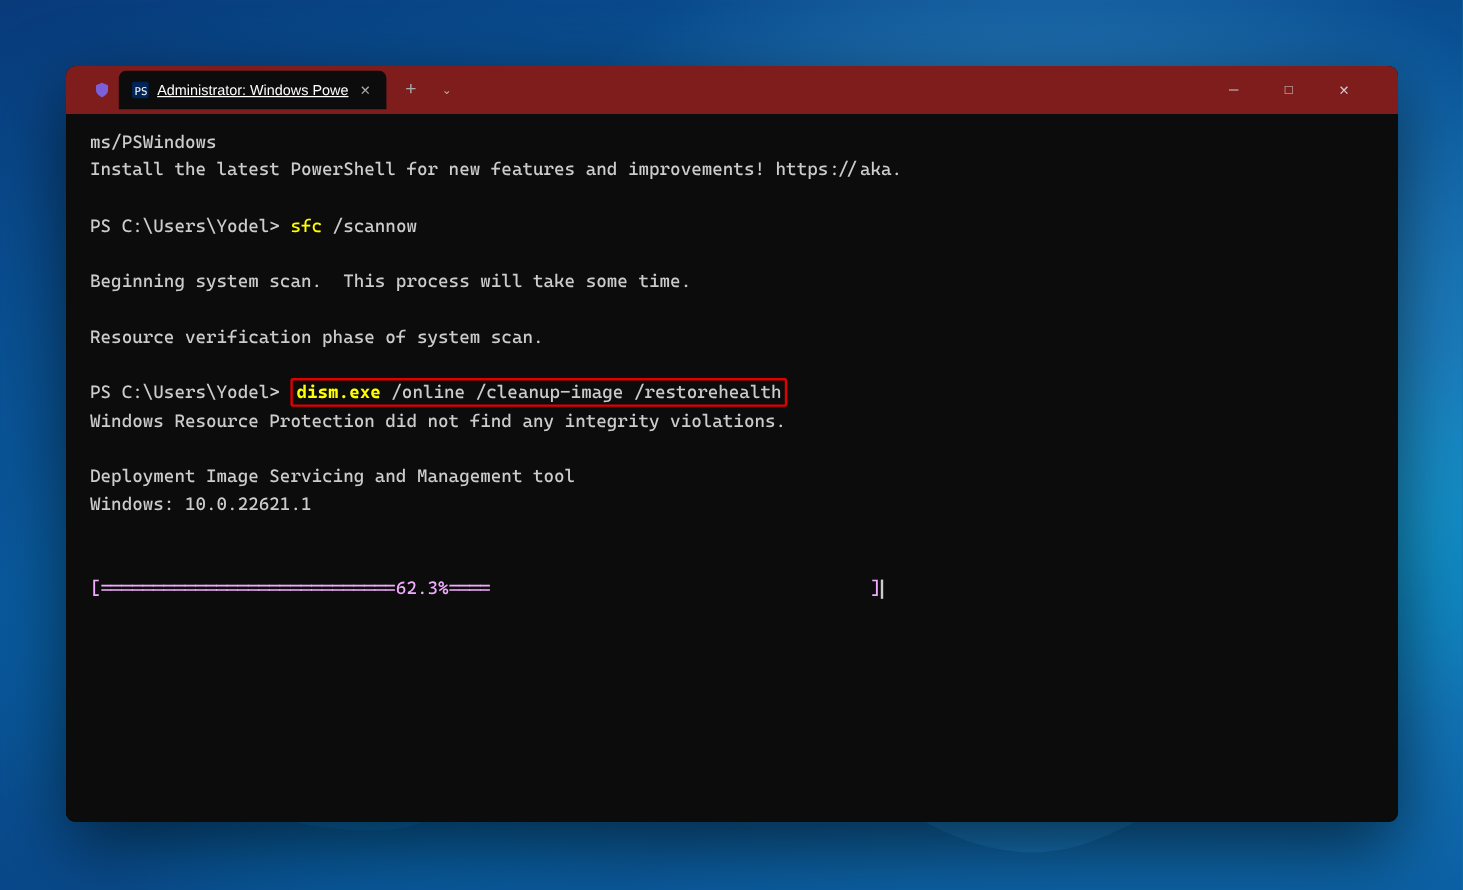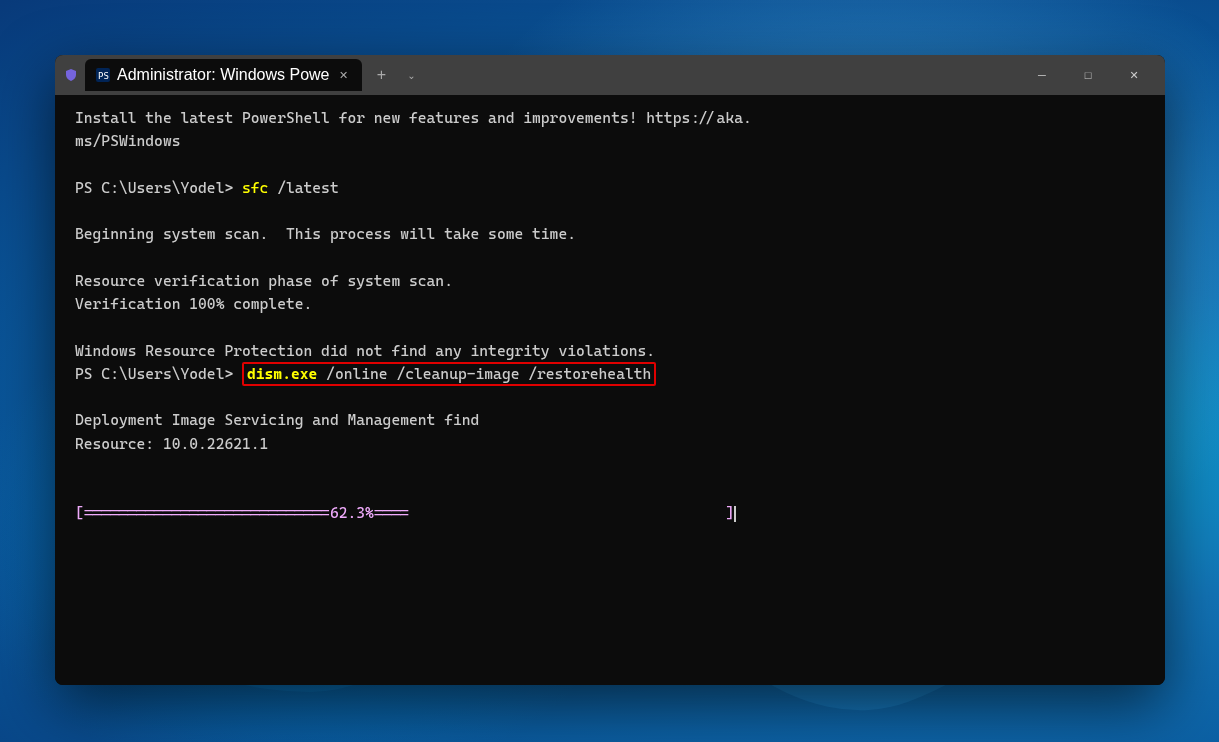--- a/index.html
+++ b/index.html
@@ -76,22 +76,22 @@
       display: flex;
       flex-direction: column;
       overflow: hidden;
     }
 
     
     .titlebar {
       display: flex;
       align-items: center;
       height: 40px;
-      background: #404040;
-      padding: 0 8px;
+      background: #7f1d1d;
+      padding: 0 22px;
       flex-shrink: 0;
       user-select: none;
     }
 
     .titlebar-left {
       display: flex;
       align-items: center;
       gap: 6px;
       flex: 1;
     }
@@ -124,21 +124,22 @@
       justify-content: center;
     }
 
     .tab-icon svg {
       width: 14px;
       height: 14px;
     }
 
     .tab-label {
       color: #ffffff;
-      font-size: 16px;
+      font-size: 12px;
+      text-decoration: underline;
     }
 
     .tab-close {
       width: 16px;
       height: 16px;
       display: flex;
       align-items: center;
       justify-content: center;
       border-radius: 3px;
       color: #aaa;
@@ -268,32 +269,31 @@
     </div>
 
     <div class="titlebar-controls">
       <div class="ctrl-btn">─</div>
       <div class="ctrl-btn">□</div>
       <div class="ctrl-btn close">✕</div>
     </div>
   </div>
 
   <div class="terminal-content">
+    <span class="line">ms/PSWindows</span>
     <span class="line">Install the latest PowerShell for new features and improvements! https://aka.</span>
-    <span class="line">ms/PSWindows</span>
-    <span class="blank"></span>
-    <span class="line"><span class="prompt">PS C:\Users\Yodel&gt; </span><span class="cmd-highlight">sfc</span><span class="cmd-normal"> /latest</span></span>
+    <span class="blank"></span>
+    <span class="line"><span class="prompt">PS C:\Users\Yodel&gt; </span><span class="cmd-highlight">sfc</span><span class="cmd-normal"> /scannow</span></span>
     <span class="blank"></span>
     <span class="line">Beginning system scan.  This process will take some time.</span>
     <span class="blank"></span>
     <span class="line">Resource verification phase of system scan.</span>
-    <span class="line">Verification 100% complete.</span>
-    <span class="blank"></span>
+    <span class="blank"></span>
+    <span class="line"><span class="prompt">PS C:\Users\Yodel&gt; </span><span class="dism-cmd-box"><span class="dism-highlight">dism.exe</span><span class="cmd-normal"> /online /cleanup-image /restorehealth</span></span></span>
     <span class="line">Windows Resource Protection did not find any integrity violations.</span>
-    <span class="line"><span class="prompt">PS C:\Users\Yodel&gt; </span><span class="dism-cmd-box"><span class="dism-highlight">dism.exe</span><span class="cmd-normal"> /online /cleanup-image /restorehealth</span></span></span>
-    <span class="blank"></span>
-    <span class="line">Deployment Image Servicing and Management find</span>
-    <span class="line">Resource: 10.0.22621.1</span>
+    <span class="blank"></span>
+    <span class="line">Deployment Image Servicing and Management tool</span>
+    <span class="line">Windows: 10.0.22621.1</span>
     <span class="blank"></span>
     <span class="blank"></span>
     <span class="line progress-line">[============================62.3%====                                    ]<span class="cursor-bar"></span></span>
   </div>
 </div>
 
 </body></html>

